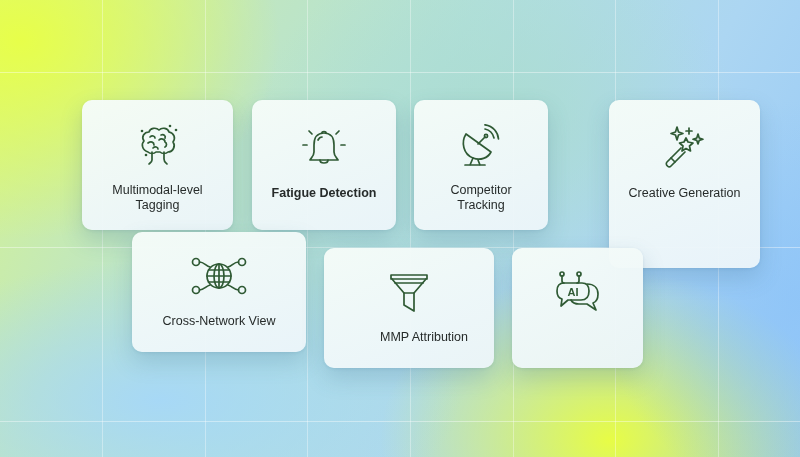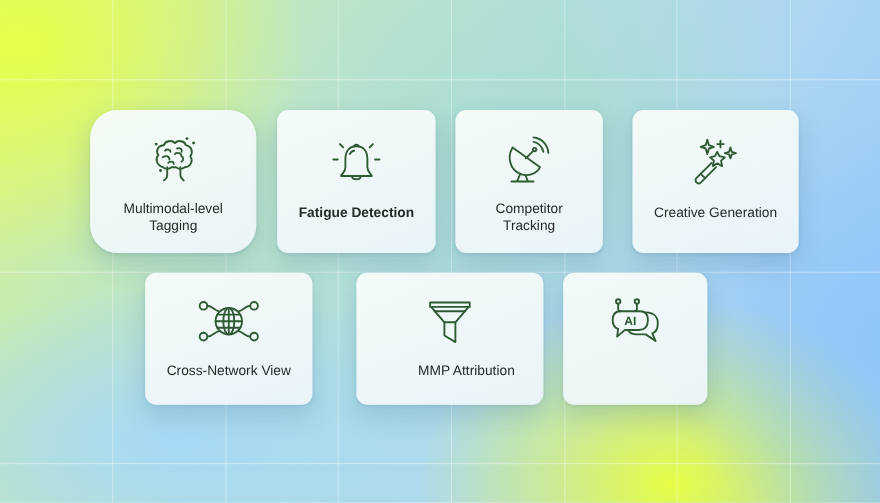--- a/index.html
+++ b/index.html
@@ -52,21 +52,21 @@
   <div class="vline" style="left:307px"></div>
   <div class="vline" style="left:410px"></div>
   <div class="vline" style="left:513px"></div>
   <div class="vline" style="left:615px"></div>
   <div class="vline" style="left:718px"></div>
   <div class="hline" style="top:72px"></div>
   <div class="hline" style="top:247px"></div>
   <div class="hline" style="top:421px"></div>
 </div>
 
-<div class="card" style="left:82px; top:100px; width:151px; height:130px;border-radius:25px;">
+<div class="card" style="left:82px; top:100px; width:151px; height:130px;">
   <div class="icon" style="top:22px;">
     <svg width="48" height="46" viewBox="0 0 48 46">
       <circle class="f" cx="8" cy="9" r="1.3"></circle>
       <circle class="f" cx="36" cy="4" r="1.3"></circle>
       <circle class="f" cx="42" cy="8" r="1.3"></circle>
       <circle class="f" cx="12" cy="33" r="1.3"></circle>
       <path class="s" d="M14 30 C8 28 7 22 10 19 C7 15 10 10 15 10 C16 6 22 5 25 8 C28 5 34 6 35 10 C40 11 42 16 39 20 C42 24 39 30 34 30 C32 32 28 32 26 30 L22 30 C20 32 16 32 14 30 Z"></path>
       <path class="s" d="M16 15 C18 13 21 14 21 16 M27 13 C30 12 32 14 31 16 M14 21 C17 19 20 20 20 23 M25 18 C27 16 31 17 31 20 C33 21 33 24 31 25 M19 26 C21 24 24 25 24 27"></path>
       <path class="s" d="M18 30 L18 38 C18 40 16 41 15 42 M30 30 L30 37 C30 40 32 41 33 42"></path>
     </svg>
@@ -96,35 +96,35 @@
       <circle class="s" cx="28" cy="12" r="1.6"></circle>
       <path class="s" d="M27 5 C32 6 35 10 36 14"></path>
       <path class="s" d="M27 0.8 C35 2 40 8 40.5 15"></path>
       <path class="s" d="M15 34 L12 41 M20 36 L22 41 M7 41 L27 41"></path>
     </svg>
   </div>
   <div class="label" style="top:83px;">Competitor
 Tracking</div>
 </div>
 
-<div class="card" style="left:575px; top:100px; width:151px; height:130px;">
+<div class="card" style="left:609px; top:100px; width:151px; height:168px;">
   <div class="icon" style="top:24px;">
     <svg width="46" height="46" viewBox="0 0 46 46">
       <path class="s" d="M15 3 L16.5 8 L21 9.5 L16.5 11 L15 16 L13.5 11 L9 9.5 L13.5 8 Z"></path>
       <path class="s" d="M27 4 L27 10 M24 7 L30 7"></path>
       <path class="s" d="M36 10 L37.2 14 L41 15.2 L37.2 16.4 L36 20 L34.8 16.4 L31 15.2 L34.8 14 Z"></path>
       <path class="s" d="M24 14 L26 18 L31 19 L27.5 22 L28.5 27 L24 24.5 L20 27 L21 22 L17.5 19 L22 18 Z"></path>
       <path class="s" d="M19 24 L5 38 C4 39 4 41 5.5 42 C6.5 43 8 43 9 42 L23 28"></path>
       <path class="s" d="M9 34 L13 38"></path>
     </svg>
   </div>
   <div class="label" style="top:86px;">Creative Generation</div>
 </div>
 
-<div class="card" style="left:132px; top:248px; width:152px; height:120px;">
+<div class="card" style="left:132px; top:232px; width:174px; height:120px;">
   <div class="icon" style="top:22px;">
     <svg width="58" height="44" viewBox="0 0 58 44">
       <circle class="s" cx="29" cy="22" r="12"></circle>
       <ellipse class="s" cx="29" cy="22" rx="5" ry="12"></ellipse>
       <path class="s" d="M29 10 L29 34 M17 22 L41 22 M18.5 16 L39.5 16 M18.5 28 L39.5 28"></path>
       <circle class="s" cx="6" cy="8" r="3.5"></circle>
       <circle class="s" cx="52" cy="8" r="3.5"></circle>
       <circle class="s" cx="6" cy="36" r="3.5"></circle>
       <circle class="s" cx="52" cy="36" r="3.5"></circle>
       <path class="s" d="M9.5 8 C14 8 16 12 20 13 M48.5 8 C44 8 42 12 38 13 M9.5 36 C14 36 16 32 20 31 M48.5 36 C44 36 42 32 38 31"></path>

